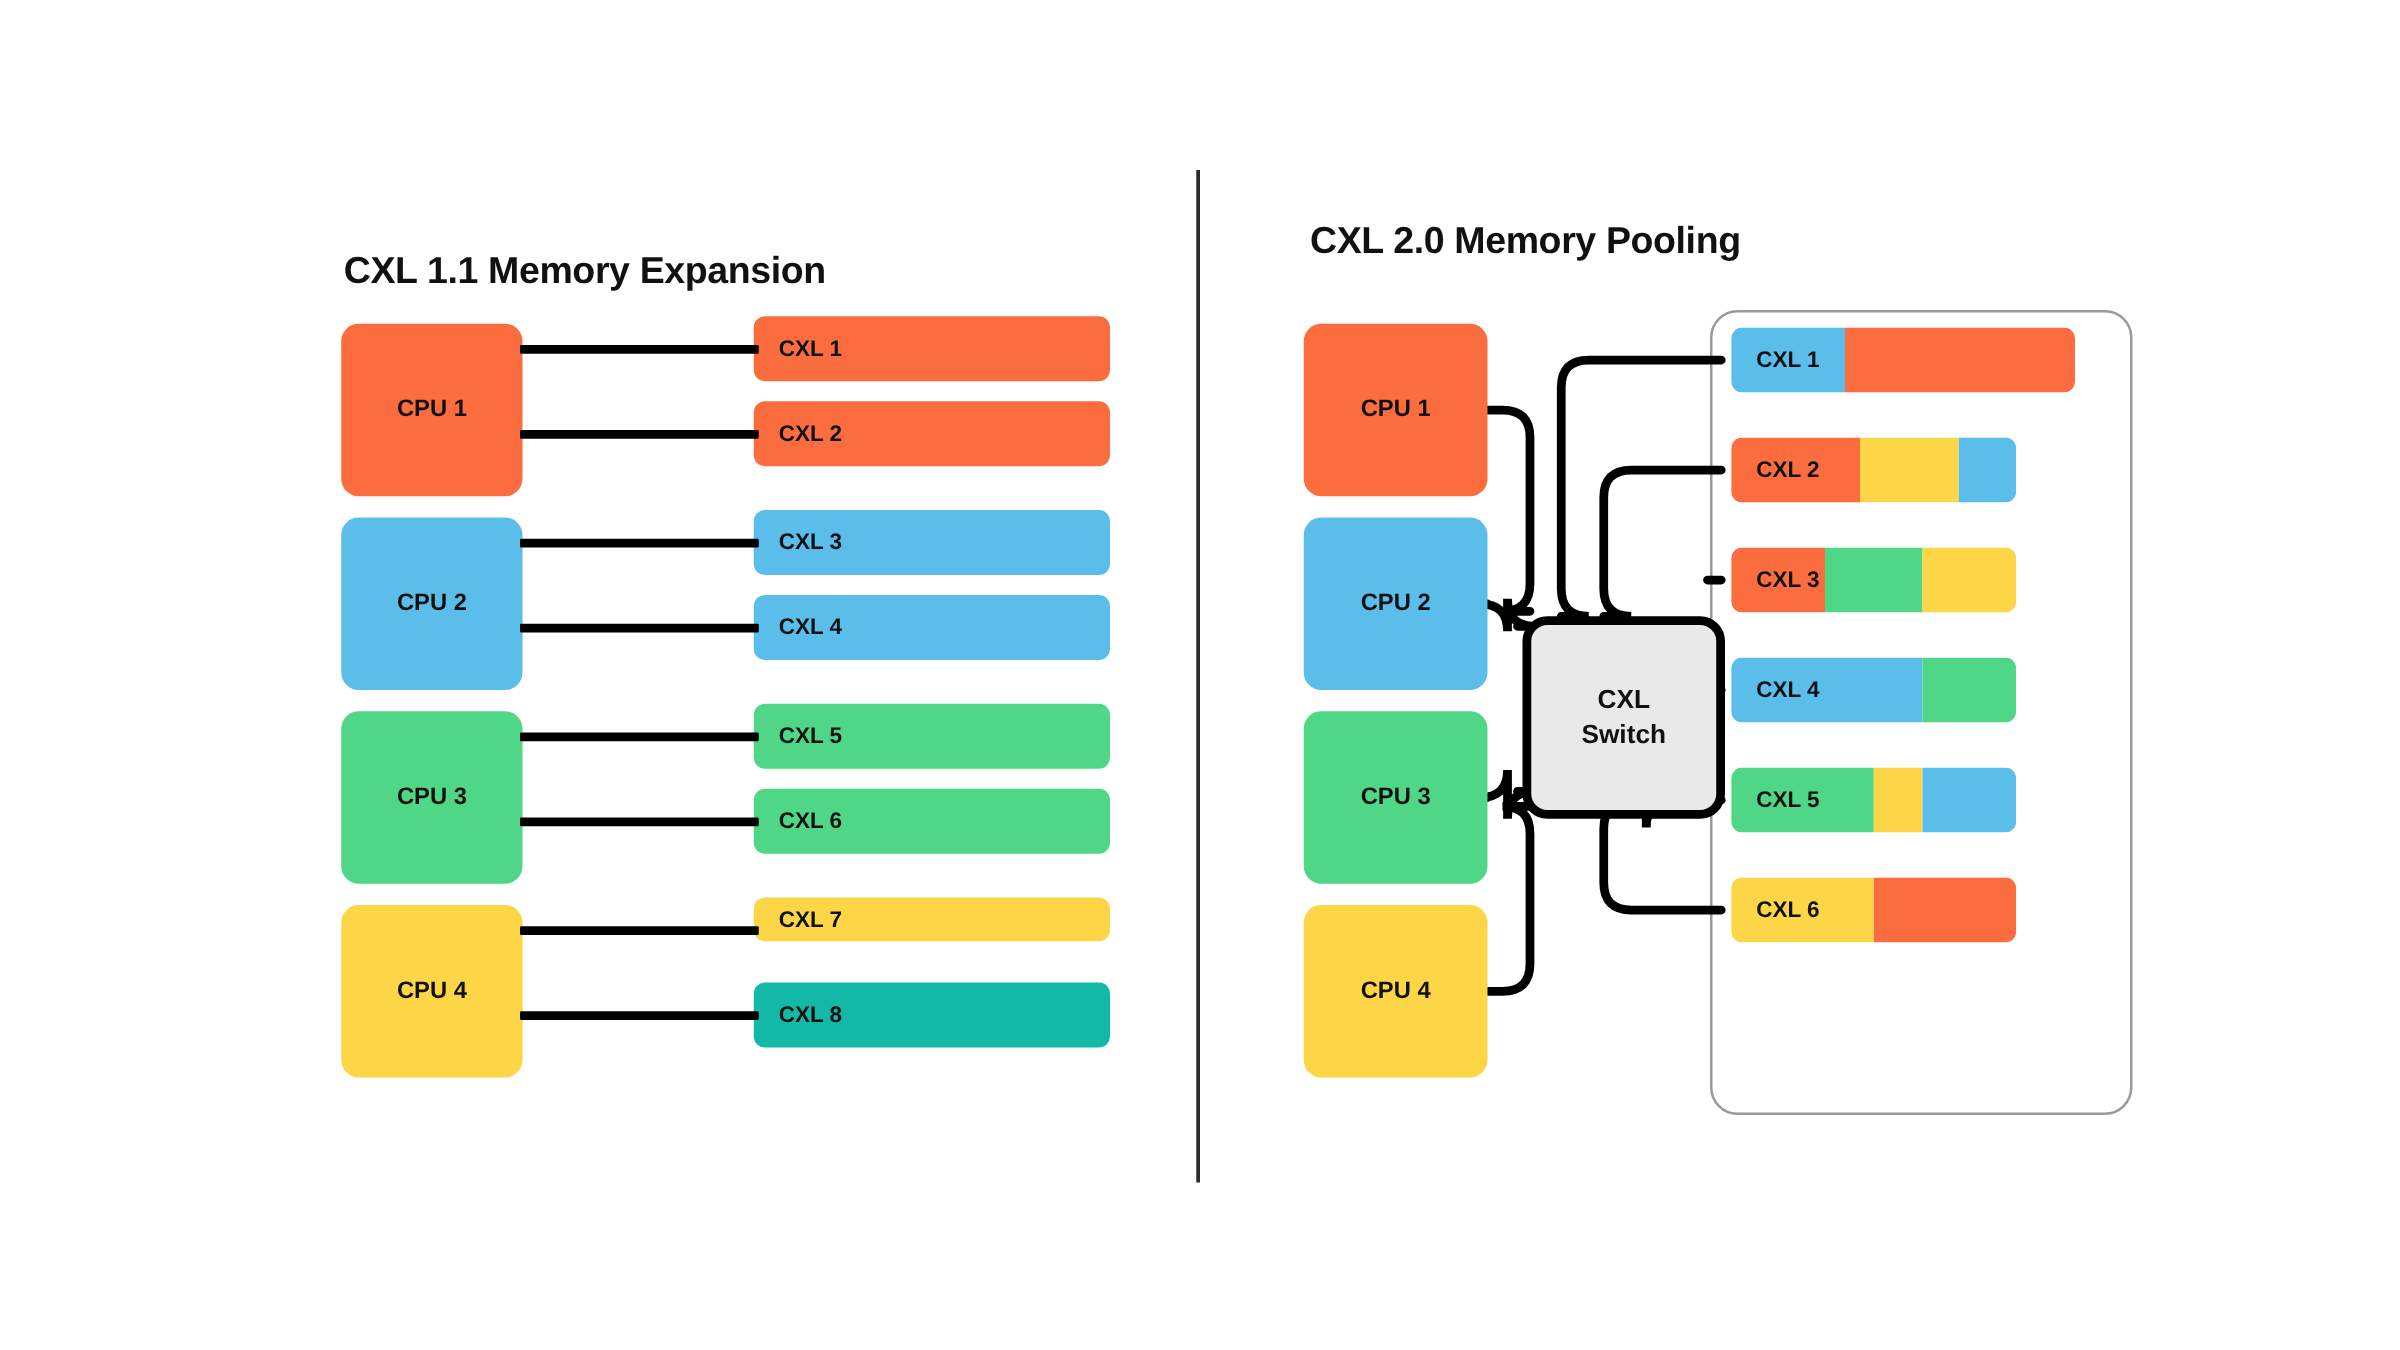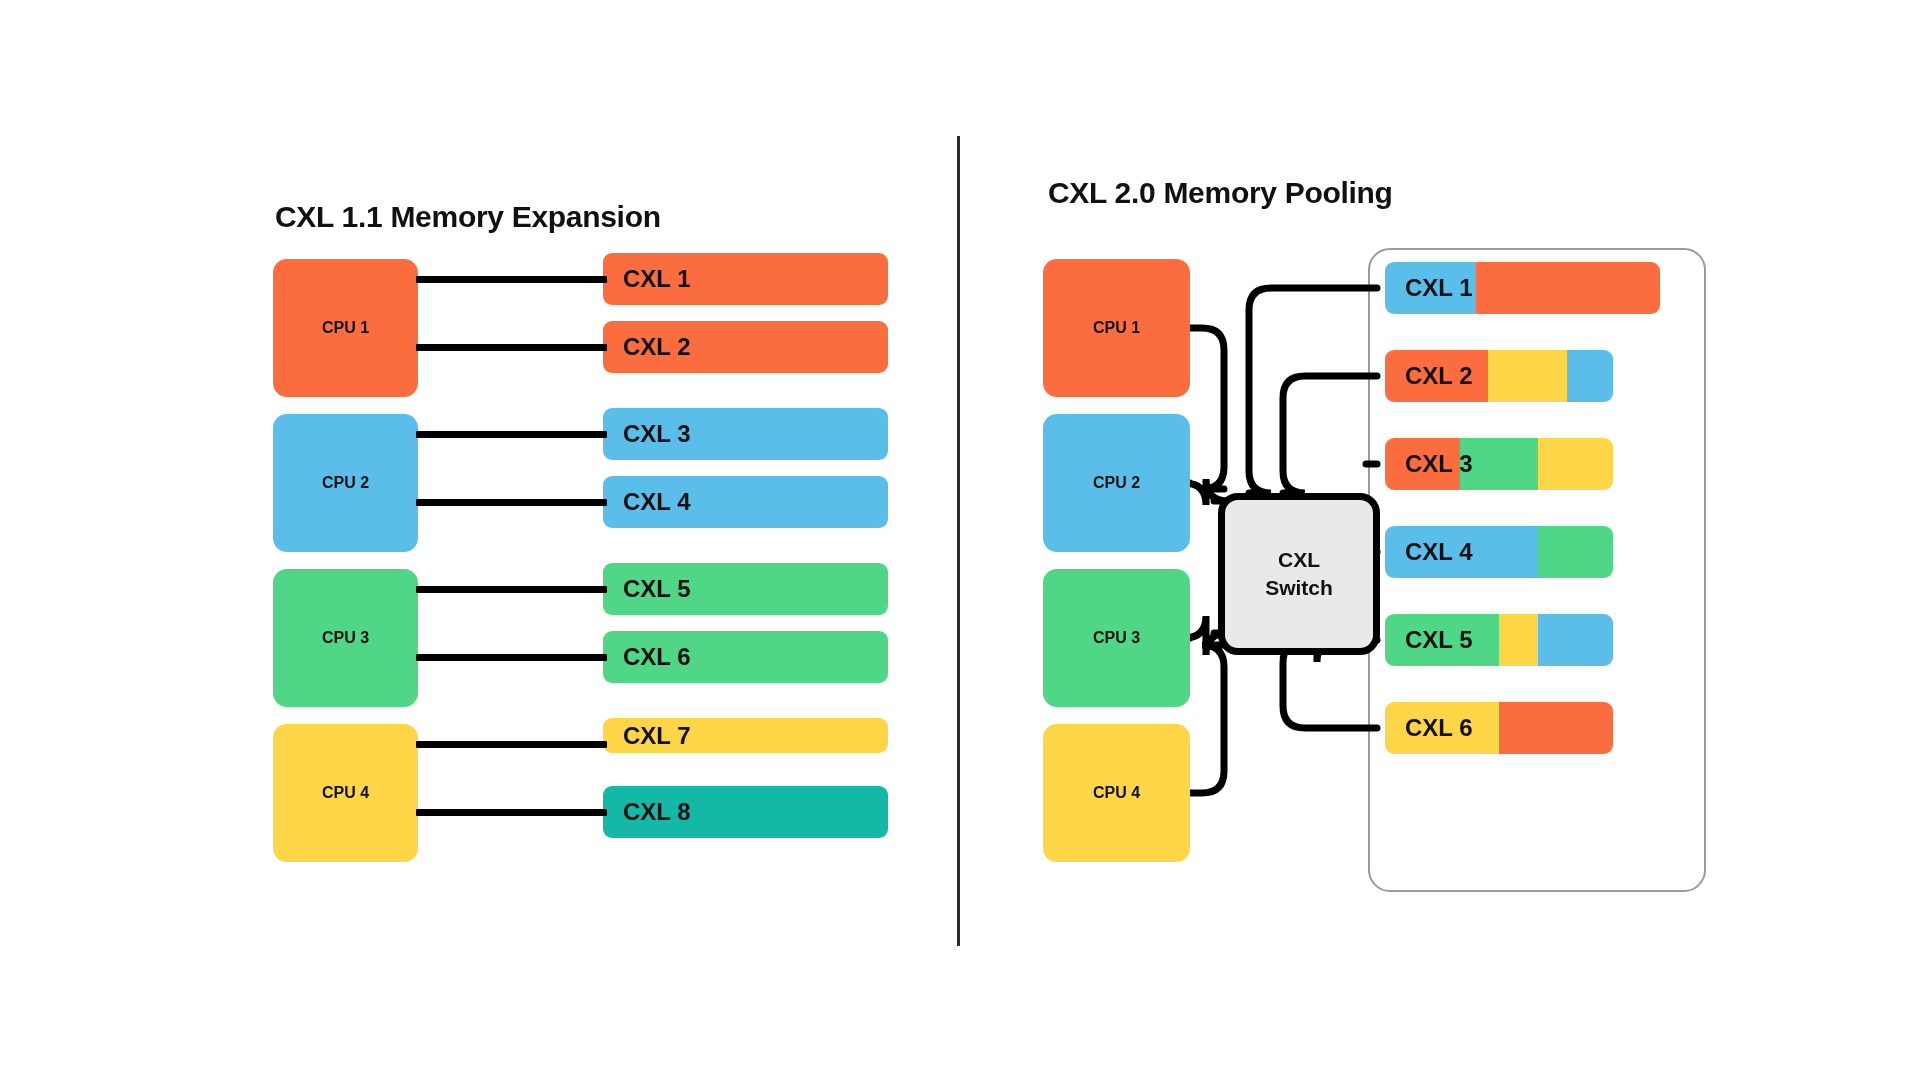--- a/index.html
+++ b/index.html
@@ -14,29 +14,29 @@
   #title-right{left:1048px;top:176px;}
 
   #divider{
     position:absolute;left:957px;top:136px;width:3px;height:810px;
     background:#2b2b2b;
   }
 
   
   .cpu-box{
     position:absolute;border-radius:14px;display:flex;align-items:center;
-    justify-content:center;font-size:16px;font-weight:700;color:#111111;
+    justify-content:center;font-size:19px;font-weight:700;color:#111111;
   }
   .cxl-bar{
     position:absolute;border-radius:9px;display:flex;align-items:center;
     overflow:hidden;
   }
   .cxl-bar .label{
     position:absolute;left:20px;top:50%;transform:translateY(-50%);
-    font-size:24px;font-weight:700;color:#111111;white-space:nowrap;z-index:3;
+    font-size:18px;font-weight:700;color:#111111;white-space:nowrap;z-index:3;
   }
   .seg{height:100%;}
 
   .link-line{position:absolute;background:#000000;height:7px;border-radius:1px;}
 
   
   #pool-container{
     position:absolute;left:1368px;top:248px;width:334px;height:640px;
     border:2px solid #9a9a9a;border-radius:22px;background:transparent;
   }

